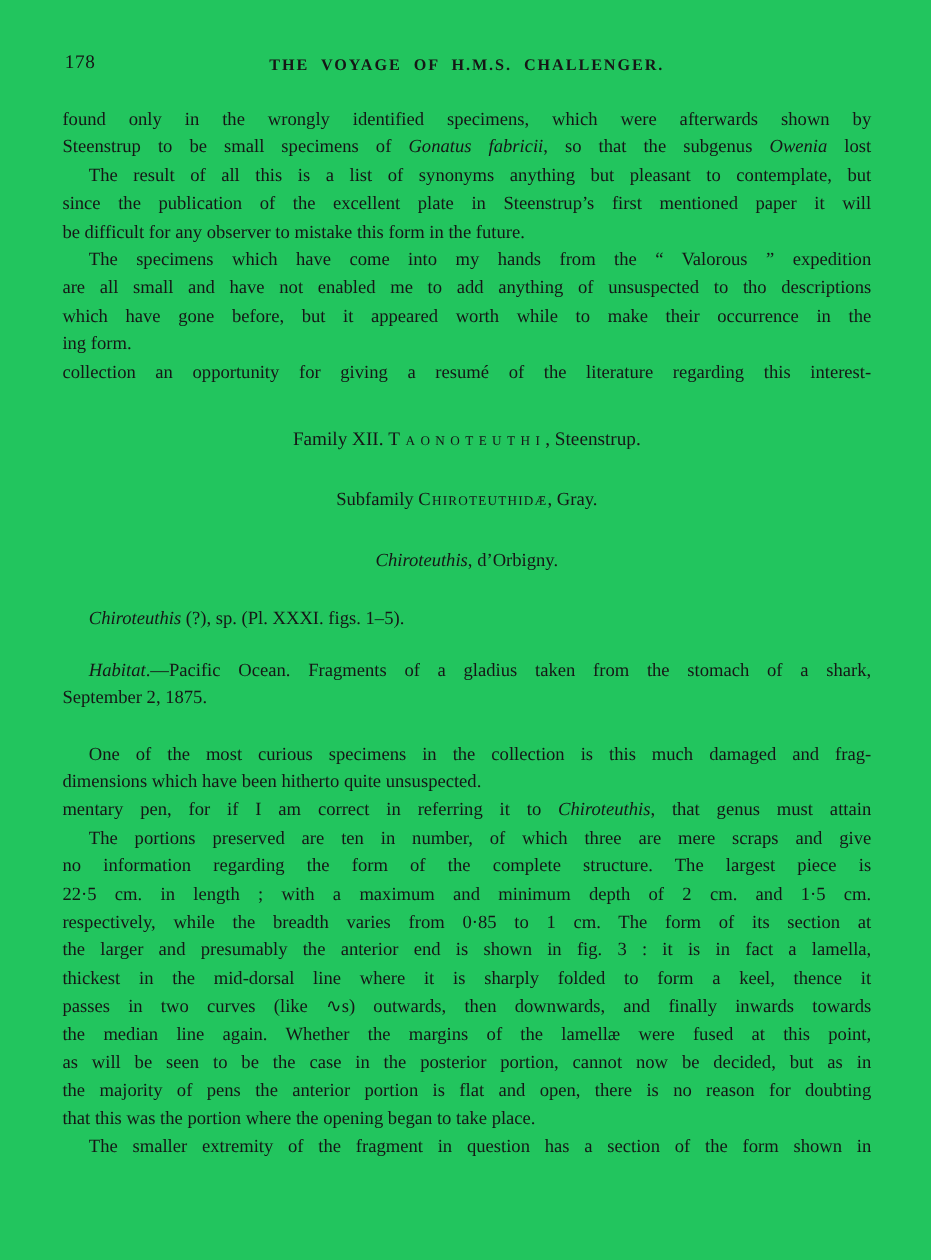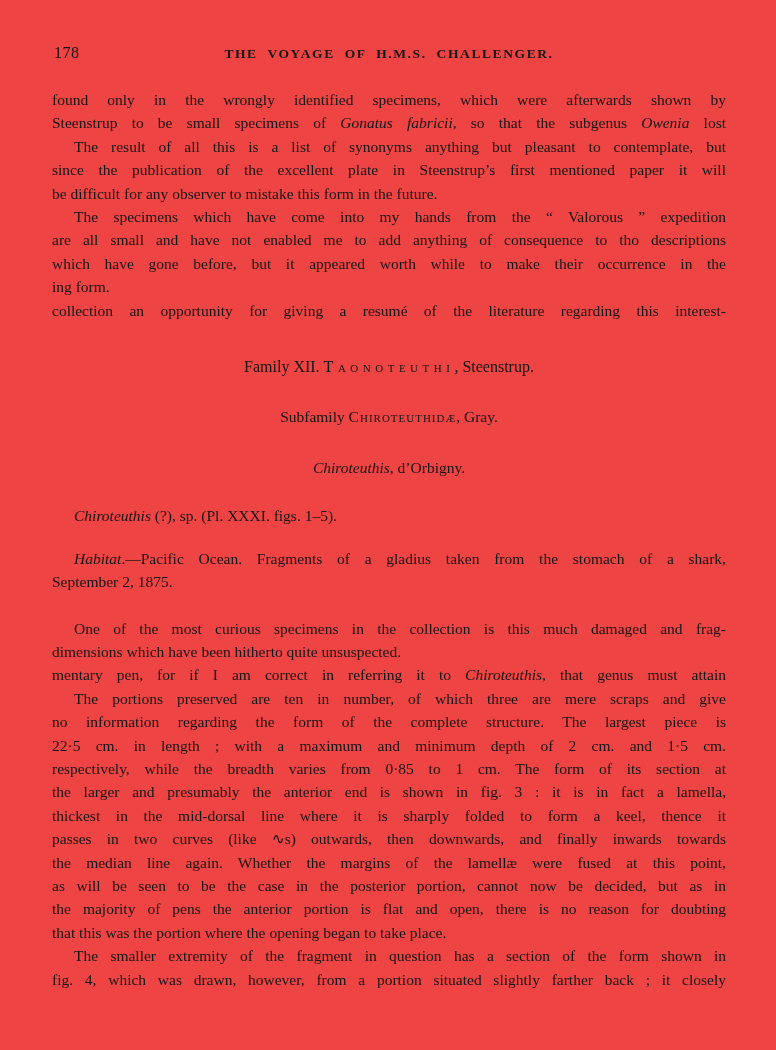--- a/index.html
+++ b/index.html
@@ -6,21 +6,21 @@
     margin: 0;
     padding: 0;
     background: #ffffff;
   }
   .page {
     position: relative;
     width: 776px;
     height: 1050px;
     box-sizing: border-box;
     padding: 44px 50px 0 52px;
-    background: #ef4444;
+    background: #22c55e;
     overflow: hidden;
     font-family: "Liberation Serif", "DejaVu Serif", "DejaVu Sans", serif;
     color: #161616;
   }
   .page-header {
     position: relative;
     margin-bottom: 24px;
     height: 20px;
   }
   .page-number {
@@ -74,21 +74,21 @@
         <div class="line just" data-name="text-line"><span>found only in the wrongly identified specimens, which were afterwards shown by</span></div>
         <div class="line just" data-name="text-line"><span>Steenstrup to be small specimens of </span><span class="it">Gonatus fabricii</span><span>, so that the subgenus </span><span class="it">Owenia</span><span> lost</span></div>
       </div>
       <div class="block para" data-name="paragraph-2">
         <div class="line just indent" data-name="text-line"><span>The result of all this is a list of synonyms anything but pleasant to contemplate, but</span></div>
         <div class="line just" data-name="text-line"><span>since the publication of the excellent plate in Steenstrup’s first mentioned paper it will</span></div>
         <div class="line" data-name="text-line"><span>be difficult for any observer to mistake this form in the future.</span></div>
       </div>
       <div class="block para" data-name="paragraph-3">
         <div class="line just indent" data-name="text-line"><span>The specimens which have come into my hands from the “ Valorous ” expedition</span></div>
-        <div class="line just" data-name="text-line"><span>are all small and have not enabled me to add anything of consequence to tho descriptions</span></div>
+        <div class="line just" data-name="text-line"><span>are all small and have not enabled me to add anything of unsuspected to tho descriptions</span></div>
         <div class="line just" data-name="text-line"><span>which have gone before, but it appeared worth while to make their occurrence in the</span></div>
         <div class="line" data-name="text-line"><span>ing form.</span></div>
         <div class="line just" data-name="text-line"><span>collection an opportunity for giving a resumé of the literature regarding this interest-</span></div>
       </div>
       <div class="block heading" data-name="heading-family">
         <div class="line" data-name="text-line"><span>Family XII. </span><span class="sc">Taonoteuthi</span><span>, Steenstrup.</span></div>
       </div>
       <div class="block heading" data-name="heading-subfamily">
         <div class="line" data-name="text-line"><span>Subfamily </span><span class="sc">Chiroteuthidæ</span><span>, Gray.</span></div>
       </div>
@@ -115,16 +115,15 @@
         <div class="line just" data-name="text-line"><span>the larger and presumably the anterior end is shown in fig. 3 : it is in fact a lamella,</span></div>
         <div class="line just" data-name="text-line"><span>thickest in the mid-dorsal line where it is sharply folded to form a keel, thence it</span></div>
         <div class="line just" data-name="text-line"><span>passes in two curves (like ∿ѕ) outwards, then downwards, and finally inwards towards</span></div>
         <div class="line just" data-name="text-line"><span>the median line again.  Whether the margins of the lamellæ were fused at this point,</span></div>
         <div class="line just" data-name="text-line"><span>as will be seen to be the case in the posterior portion, cannot now be decided, but as in</span></div>
         <div class="line just" data-name="text-line"><span>the majority of pens the anterior portion is flat and open, there is no reason for doubting</span></div>
         <div class="line" data-name="text-line"><span>that this was the portion where the opening began to take place.</span></div>
       </div>
       <div class="block para" data-name="paragraph-6">
         <div class="line just indent" data-name="text-line"><span>The smaller extremity of the fragment in question has a section of the form shown in</span></div>
-        <div class="line just" data-name="text-line"><span>fig. 4, which was drawn, however, from a portion situated slightly farther back ; it closely</span></div>
       </div>
     </main>
 </div>
 
 </body></html>

